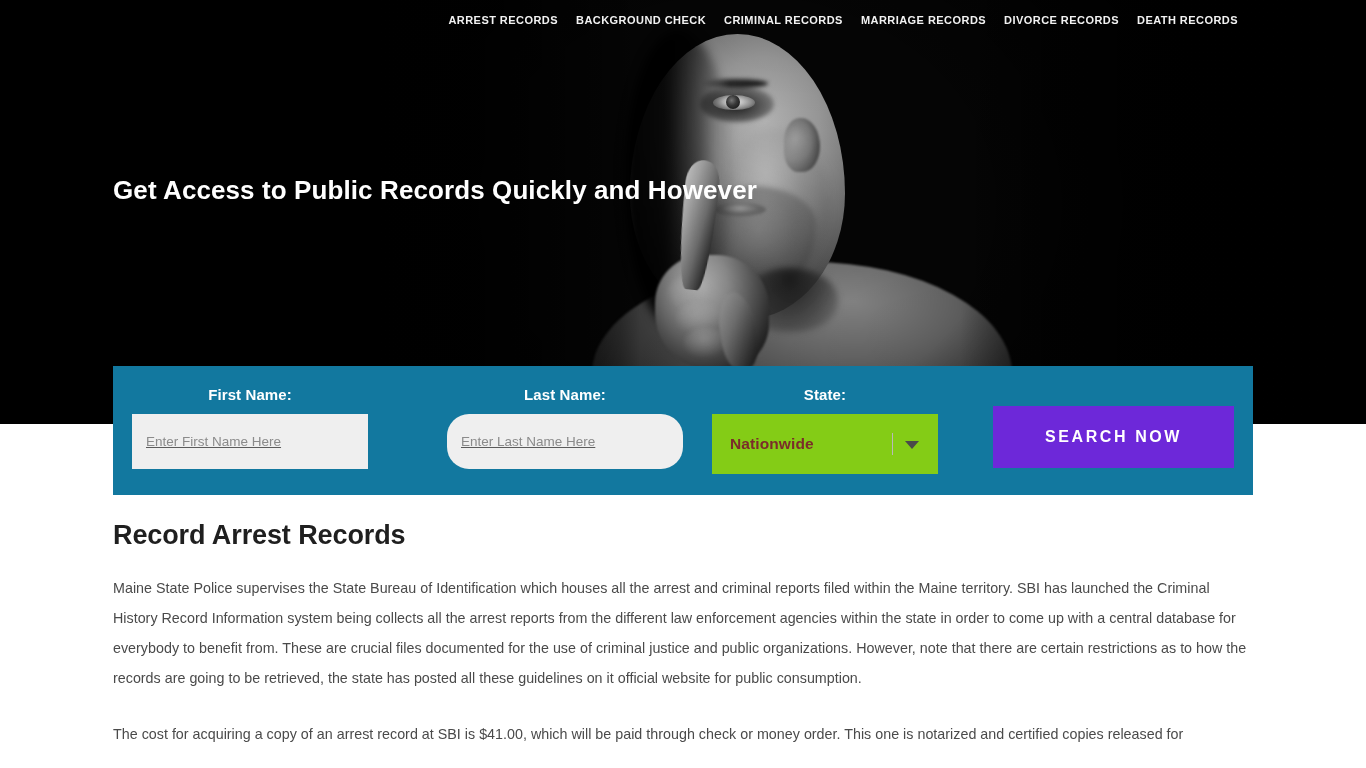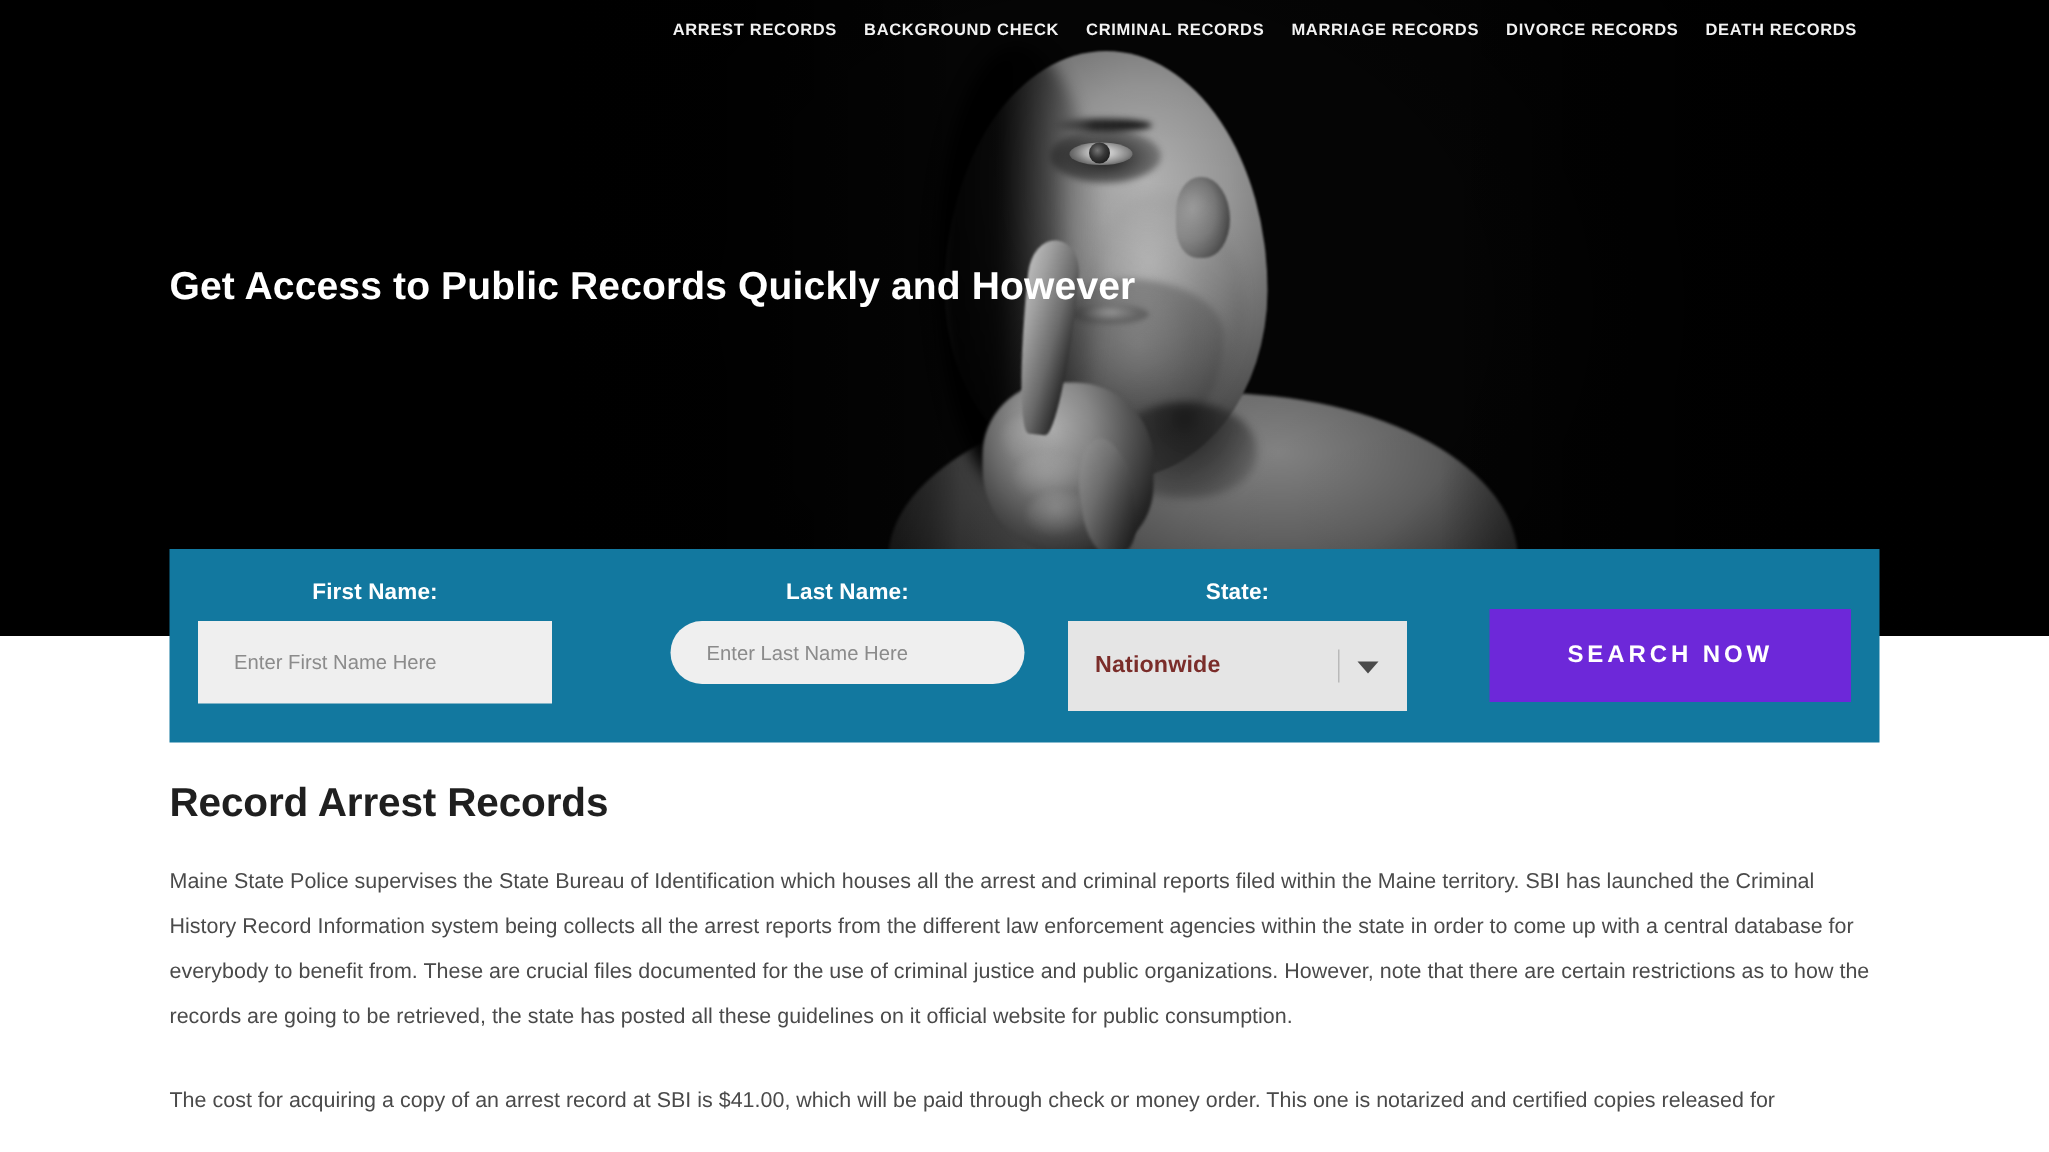--- a/index.html
+++ b/index.html
@@ -334,43 +334,44 @@
     line-height: 20px;
   }
   .text-input {
     display: block;
     border: none;
     outline: none;
     background: #efefef;
     font-family: "Liberation Sans", sans-serif;
     font-size: 13.5px;
     color: #5b5b5b;
-    padding: 0 24px;
+    padding: 0 14px;
+    text-decoration: underline;
   }
   .text-input::placeholder {
     color: #8b8b8b;
     opacity: 1;
   }
 
   
   .field-first { left: 19px; top: 19px; width: 236px; }
   .field-first .text-input { width: 236px; height: 55px; margin-top: 9px; }
 
   
   .field-last { left: 306px; top: 19px; width: 236px; margin-left: 28px; }
-  .field-last .text-input { width: 236px; height: 42px; margin-top: 9px; border-radius: 22px; }
+  .field-last .text-input { width: 236px; height: 55px; margin-top: 9px; border-radius: 22px; }
 
   
   .field-state { left: 599px; top: 19px; width: 226px; }
   .select-wrap {
     position: relative;
     width: 226px;
     height: 60px;
     margin-top: 9px;
-    background: #e5e5e5;
+    background: #84cc16;
     cursor: pointer;
   }
   .select-value {
     position: absolute;
     left: 18px;
     top: 0;
     height: 60px;
     line-height: 60px;
     font-size: 15.5px;
     font-weight: bold;

